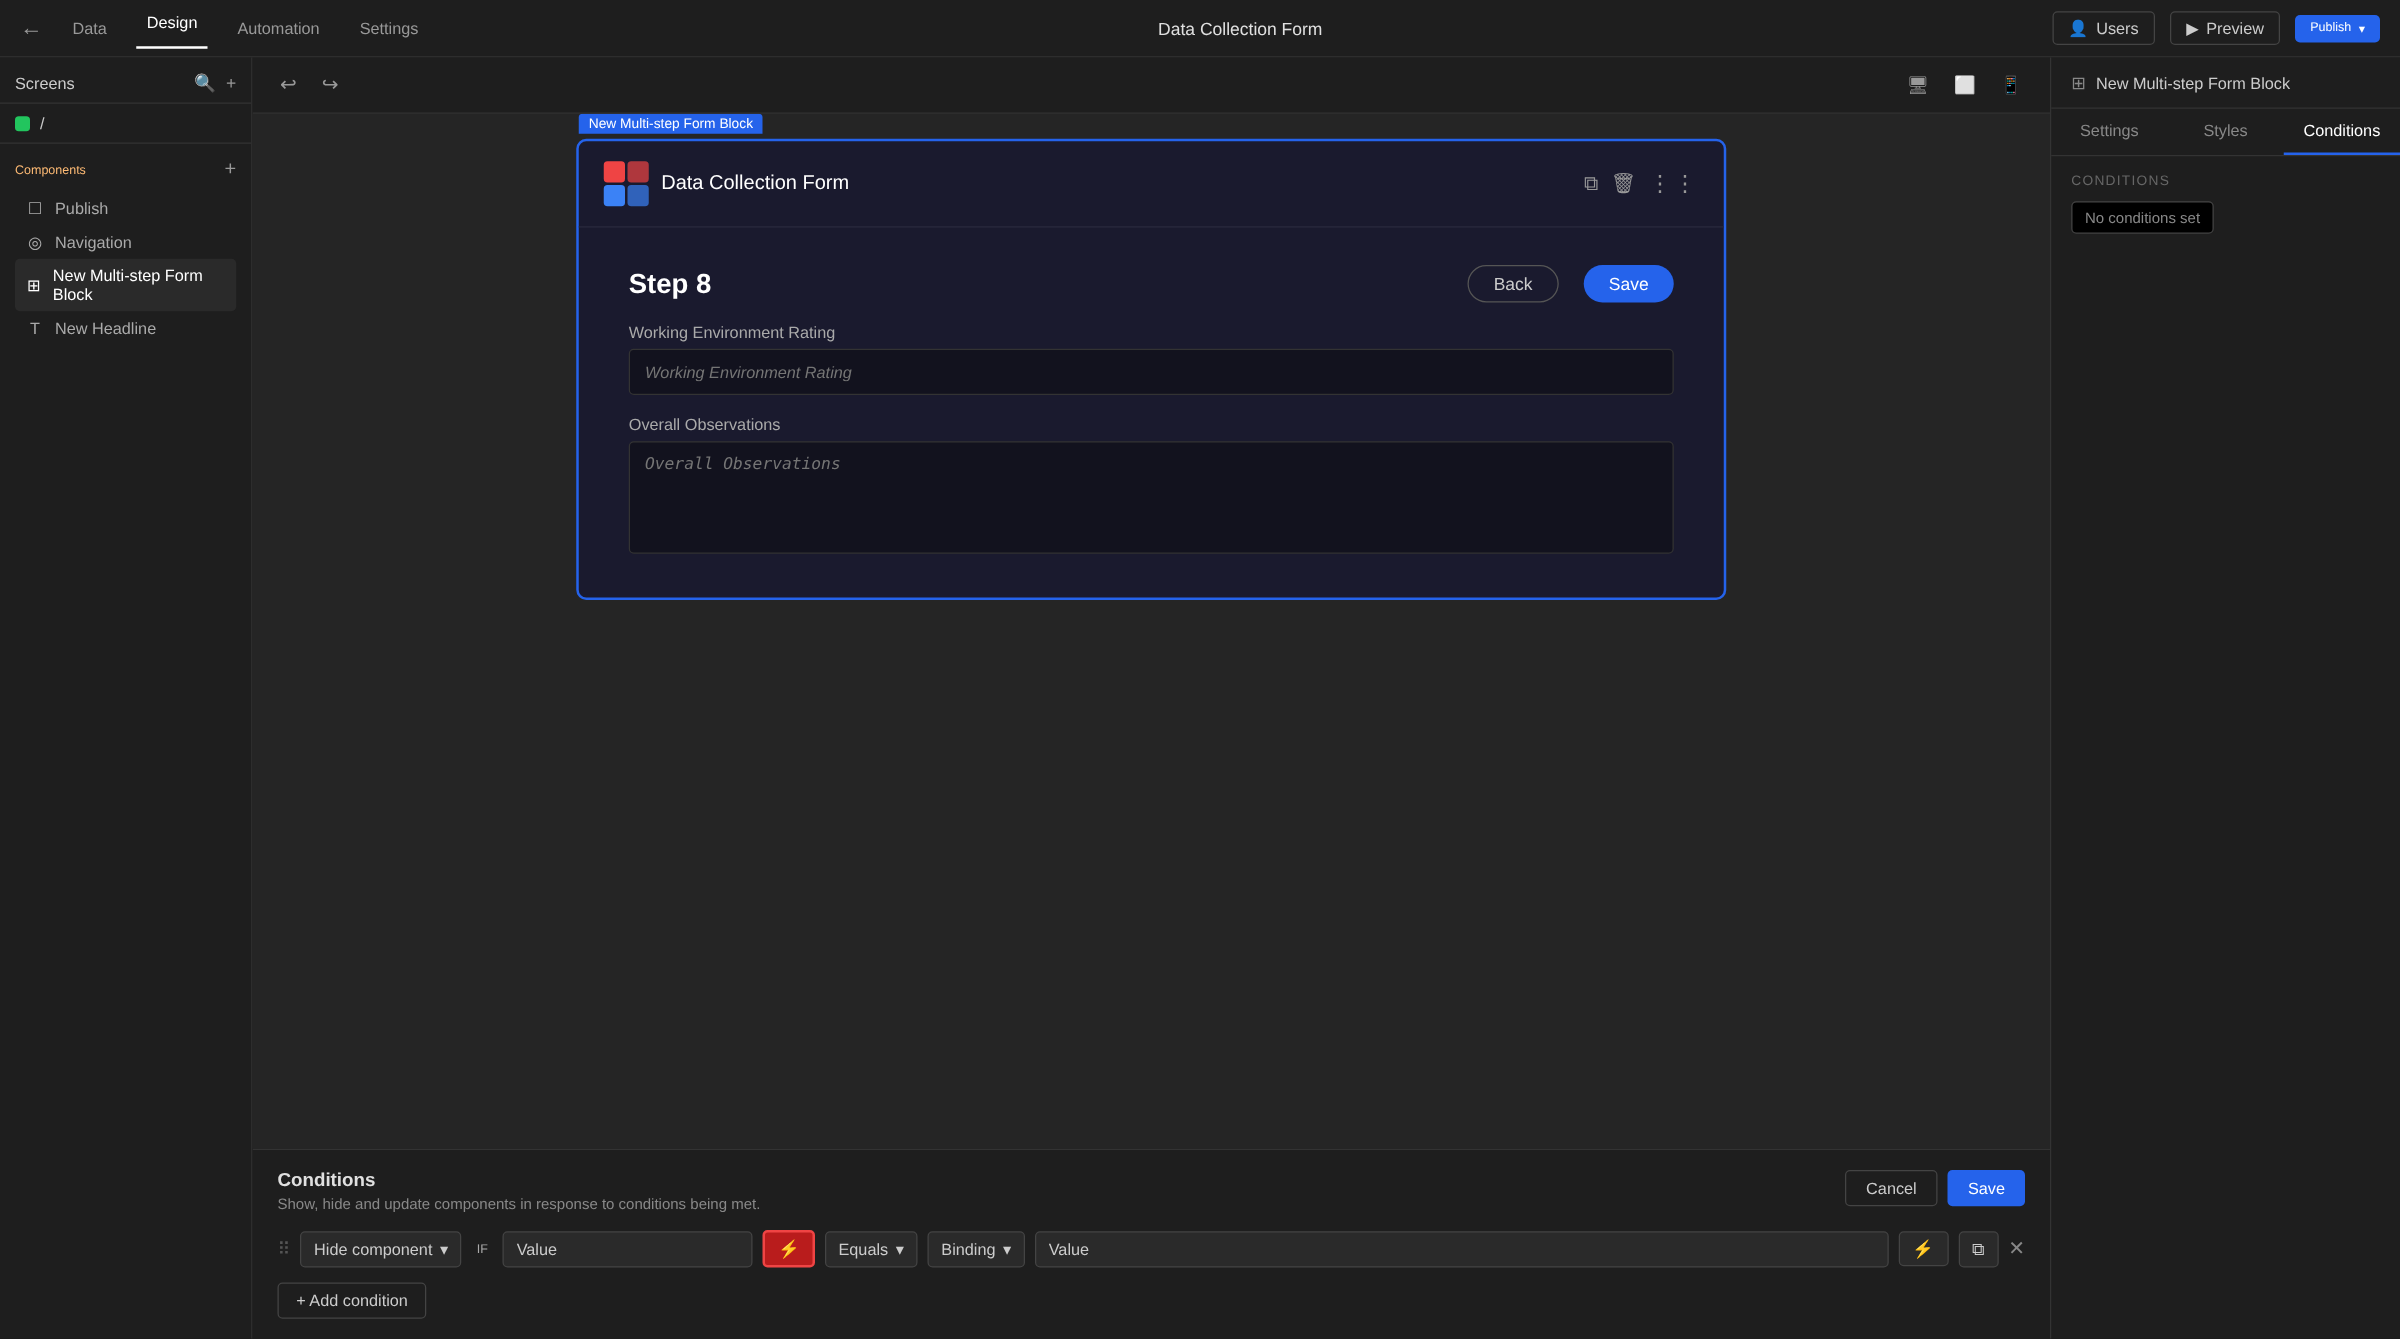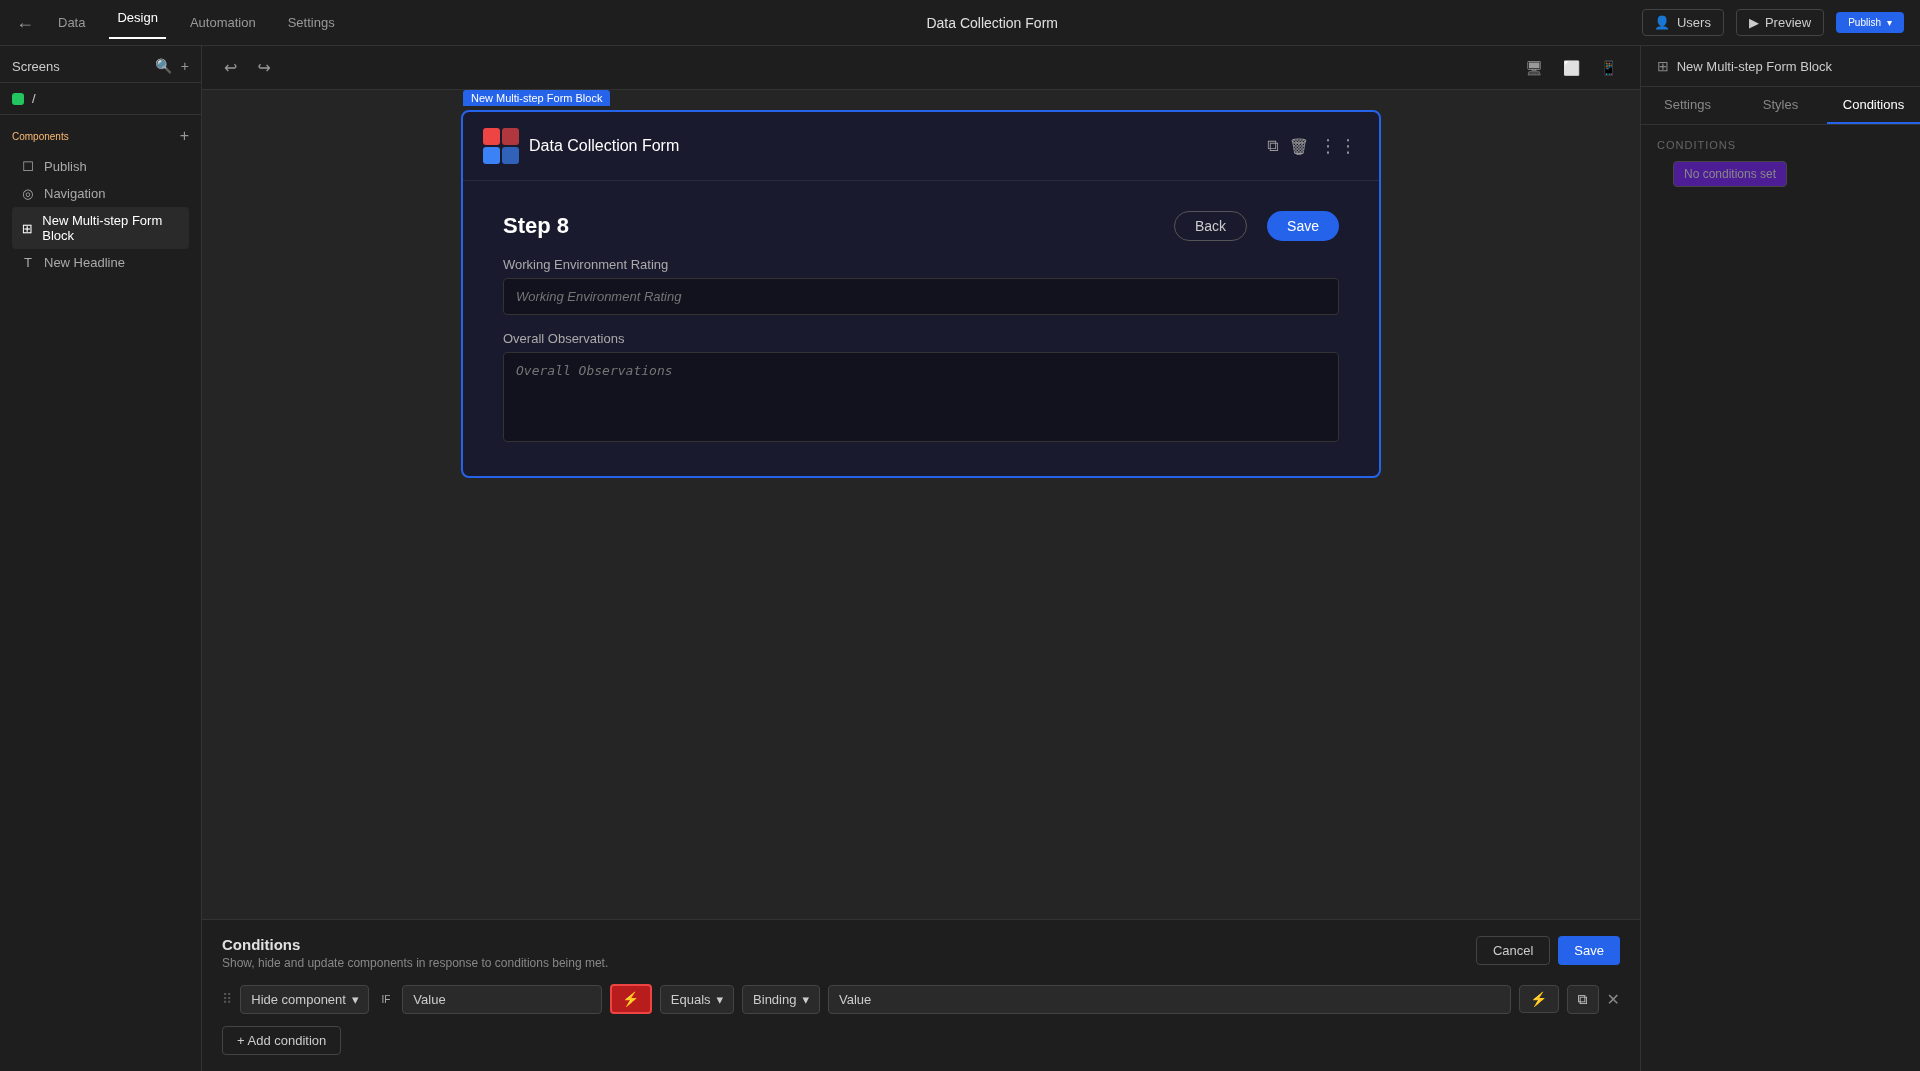--- a/index.html
+++ b/index.html
@@ -216,22 +216,22 @@
       display: flex; border-bottom: 1px solid #333;
     }
     .right-tab {
       flex: 1; text-align: center; padding: 10px 8px;
       font-size: 13px; color: #888; cursor: pointer; border-bottom: 2px solid transparent;
     }
     .right-tab.active { color: #fff; border-bottom: 2px solid #2563eb; }
     .right-panel-section { padding: 14px 16px; }
     .section-label { font-size: 11px; color: #666; text-transform: uppercase; letter-spacing: 1px; margin-bottom: 10px; }
     .no-conditions-badge {
-      display: inline-block; background: #4c1d95; border: 1px solid #444;
-      border-radius: 4px; color: #888; font-size: 12px; padding: 5px 10px; margin-left: 16px;
+      display: inline-block; background: #000000; border: 1px solid #444;
+      border-radius: 4px; color: #888; font-size: 12px; padding: 5px 10px;
     }
   </style>
 </head>
 <body>
 
 <div class="top-nav">
   <div class="top-nav-left">
     <button class="back-btn">←</button>
     <span class="nav-tab">Data</span>
     <span class="nav-tab active" style="position:relative;padding-bottom:12px;">Design</span>

